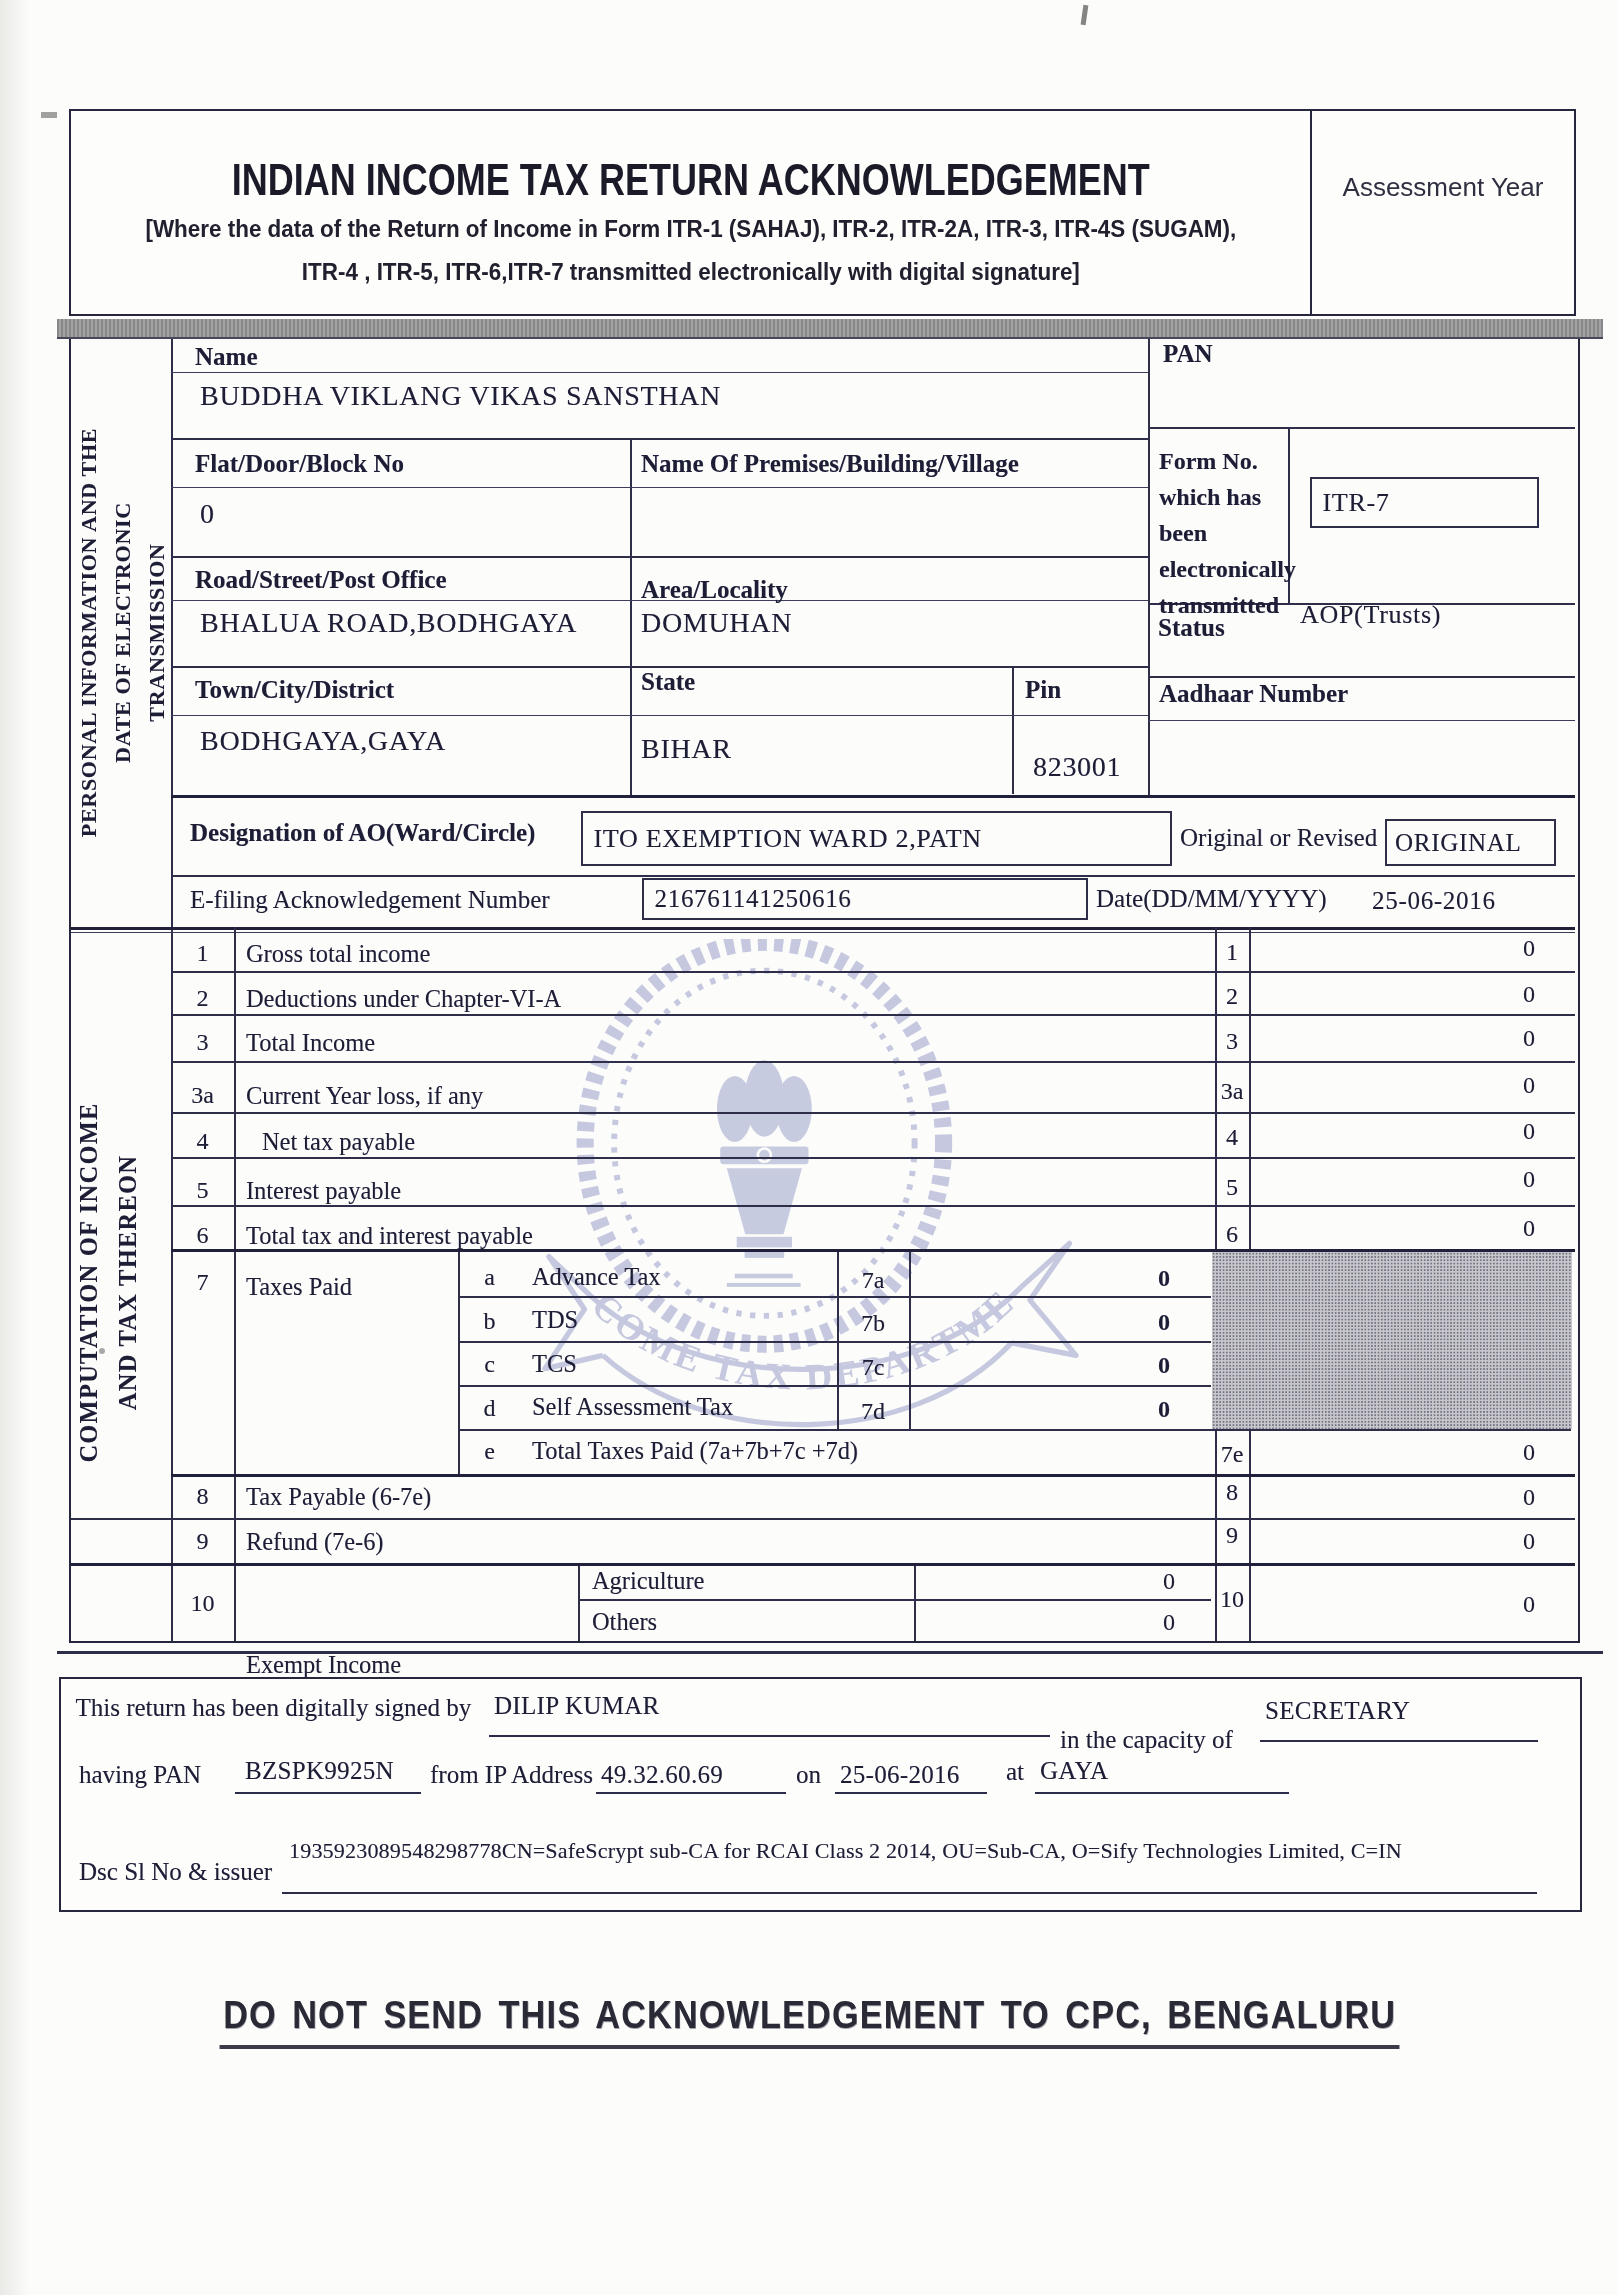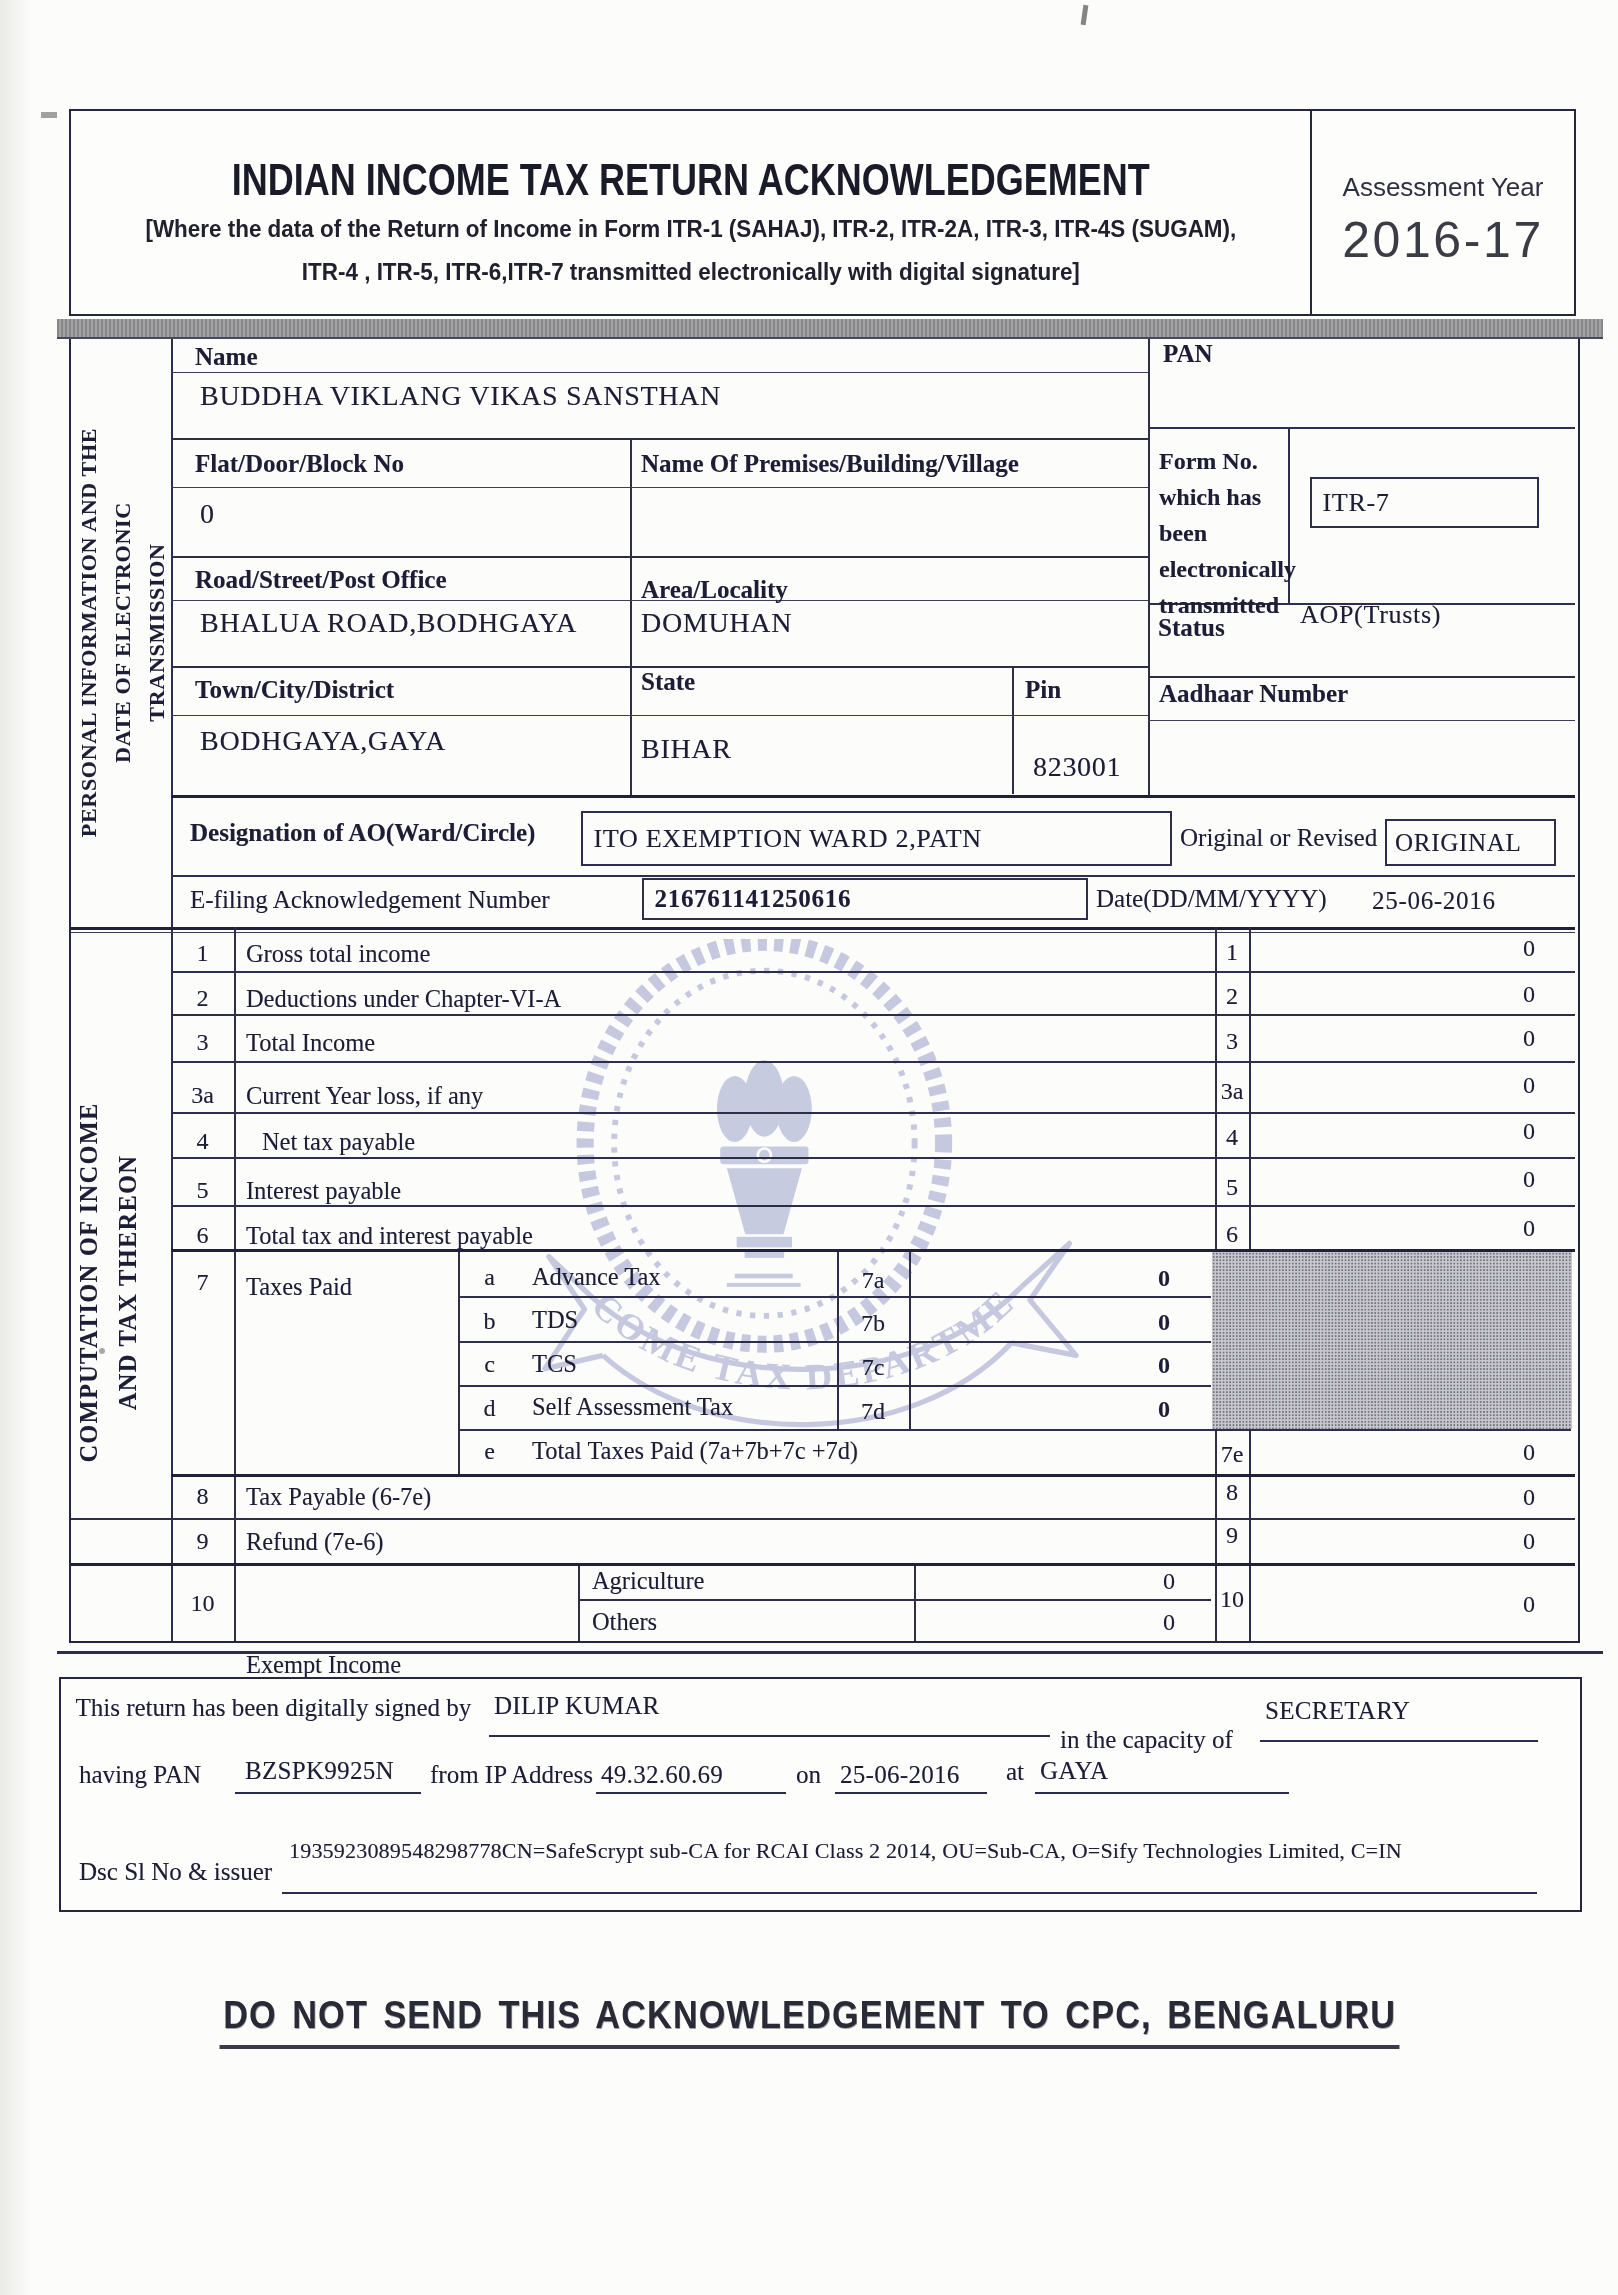--- a/index.html
+++ b/index.html
@@ -75,21 +75,20 @@
   <div class="speck" style="left:99px; top:1348px; width:6px; height:6px; border-radius:50%; opacity:.45;"></div>
 
   <div id="header-box">
     <div id="header-left">
       <div id="header-title">INDIAN INCOME TAX RETURN ACKNOWLEDGEMENT</div>
       <div class="header-sub">[Where the data of the Return of Income in Form ITR-1 (SAHAJ), ITR-2, ITR-2A, ITR-3, ITR-4S (SUGAM),</div>
       <div class="header-sub" style="margin-top:14.5px;">ITR-4 , ITR-5, ITR-6,ITR-7 transmitted electronically with digital signature]</div>
     </div>
     <div id="header-right">
       <div id="ay-label">Assessment Year</div>
-      <div id="ay-value">2016-17</div>
     </div>
   </div>
 
   <div id="gray-band"></div>
 
   <svg id="watermark" width="547" height="593" viewBox="0 0 830 900">
     <g stroke="#8f96c4" fill="none">
       <ellipse cx="345" cy="310" rx="272" ry="305" stroke-width="26" stroke-dasharray="14 11"></ellipse>
       <ellipse cx="345" cy="310" rx="228" ry="262" stroke-width="9" stroke-dasharray="8 13"></ellipse>
     </g>
@@ -187,21 +186,21 @@
     <div class="obox" style="left:510px; top:472px; width:591px; height:55px; display:flex; align-items:center; padding-left:10.5px;">
       <span class="fval" style="font-size:26px; text-shadow:0.3px 0.3px 0.5px rgba(30,30,80,0.35);font-family:Liberation Serif, serif;">ITO EXEMPTION WARD 2,PATN</span>
     </div>
     <span class="t clabel" style="left:1109px; top:485px; font-size:25px;">Original or Revised</span>
     <div class="obox" style="left:1314px; top:480px; width:171px; height:47px; display:flex; align-items:center; padding-left:8px;">
       <span class="fval" style="font-size:25px; text-shadow:0.3px 0.3px 0.5px rgba(30,30,80,0.35);">ORIGINAL</span>
     </div>
 
     <span class="t clabel" style="left:119px; top:547px; font-size:25px;">E-filing Acknowledgement Number</span>
     <div class="obox" style="left:571px; top:539px; width:446px; height:42px; display:flex; align-items:center; padding-left:10.5px;">
-      <span class="fval" style="font-size:25px; font-weight:bold; text-shadow:0.3px 0.3px 0.5px rgba(30,30,80,0.35);">216761141250616</span>
+      <span class="fval" style="font-size:25px; font-weight:normal; text-shadow:0.3px 0.3px 0.5px rgba(30,30,80,0.35);">216761141250616</span>
     </div>
     <span class="t clabel" style="left:1025px; top:546px; font-size:25px;">Date(DD/MM/YYYY)</span>
     <span class="t fval" style="left:1301px; top:548px; font-size:25px;">25-06-2016</span>
 
     <div class="vl" style="left:163px; top:588px; height:714px;"></div>
     <div class="vl" style="left:1144px; top:588px; height:714px;"></div>
     <div class="vl" style="left:1178px; top:588px; height:714px;"></div>
     <div class="vl" style="left:387px; top:910px; height:225px;"></div>
     <div class="vl" style="left:766px; top:910px; height:181px;"></div>
     <div class="vl" style="left:838px; top:910px; height:181px;"></div>

